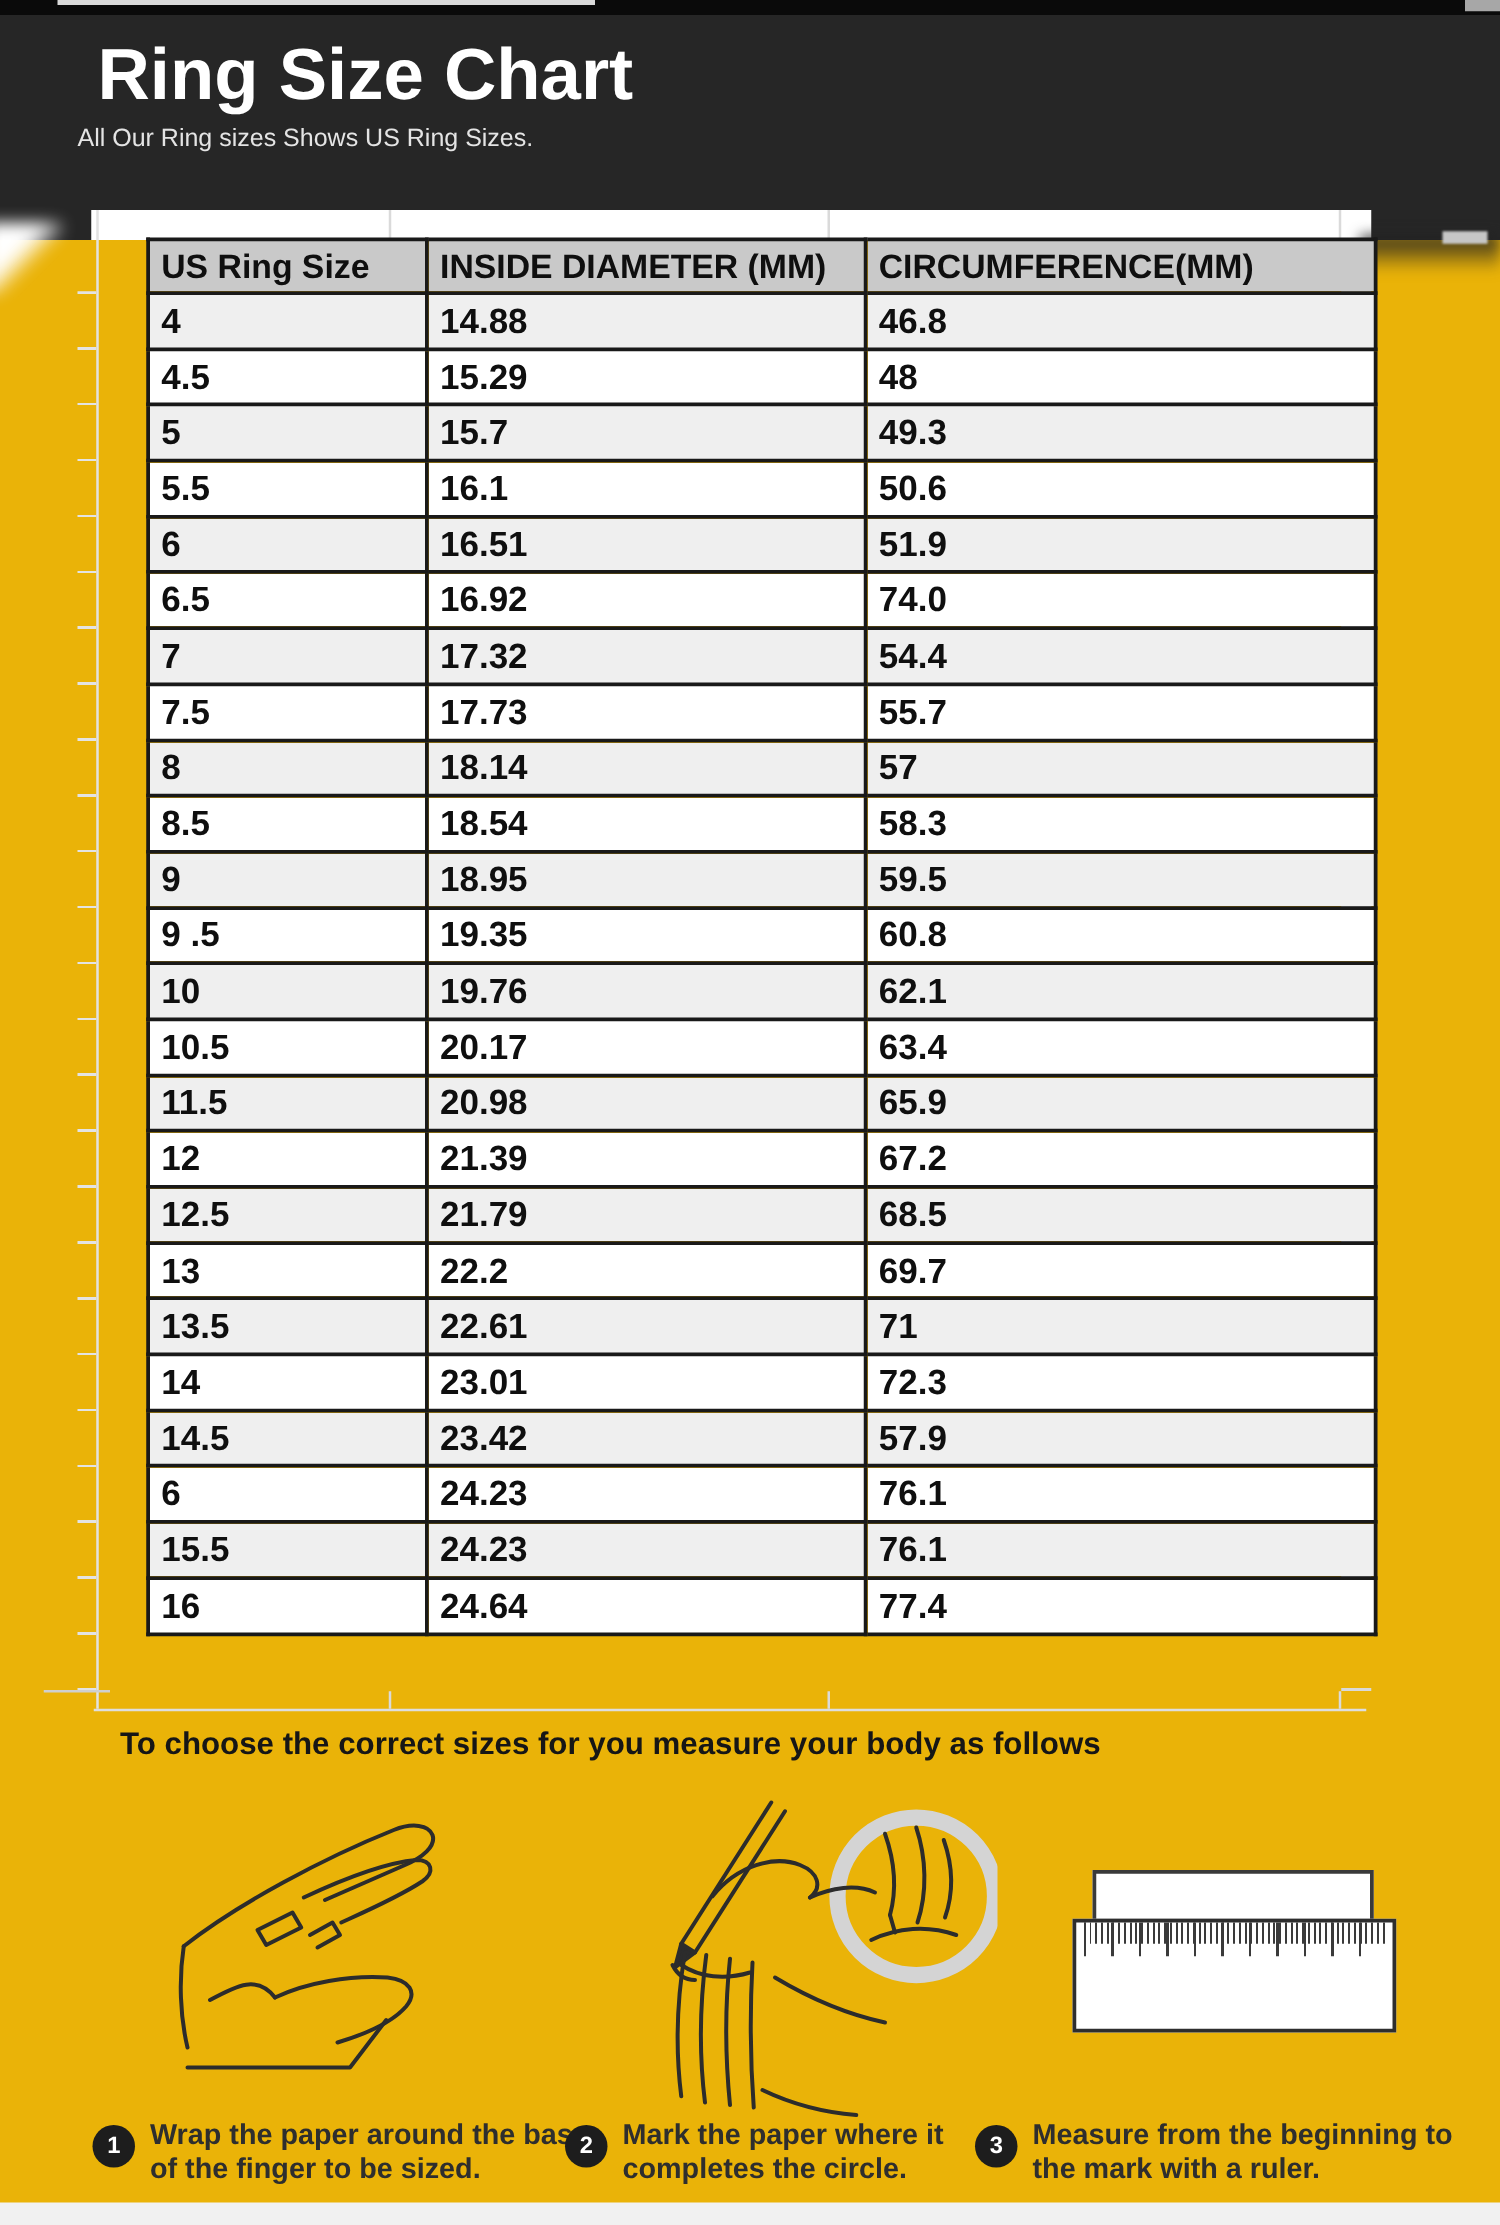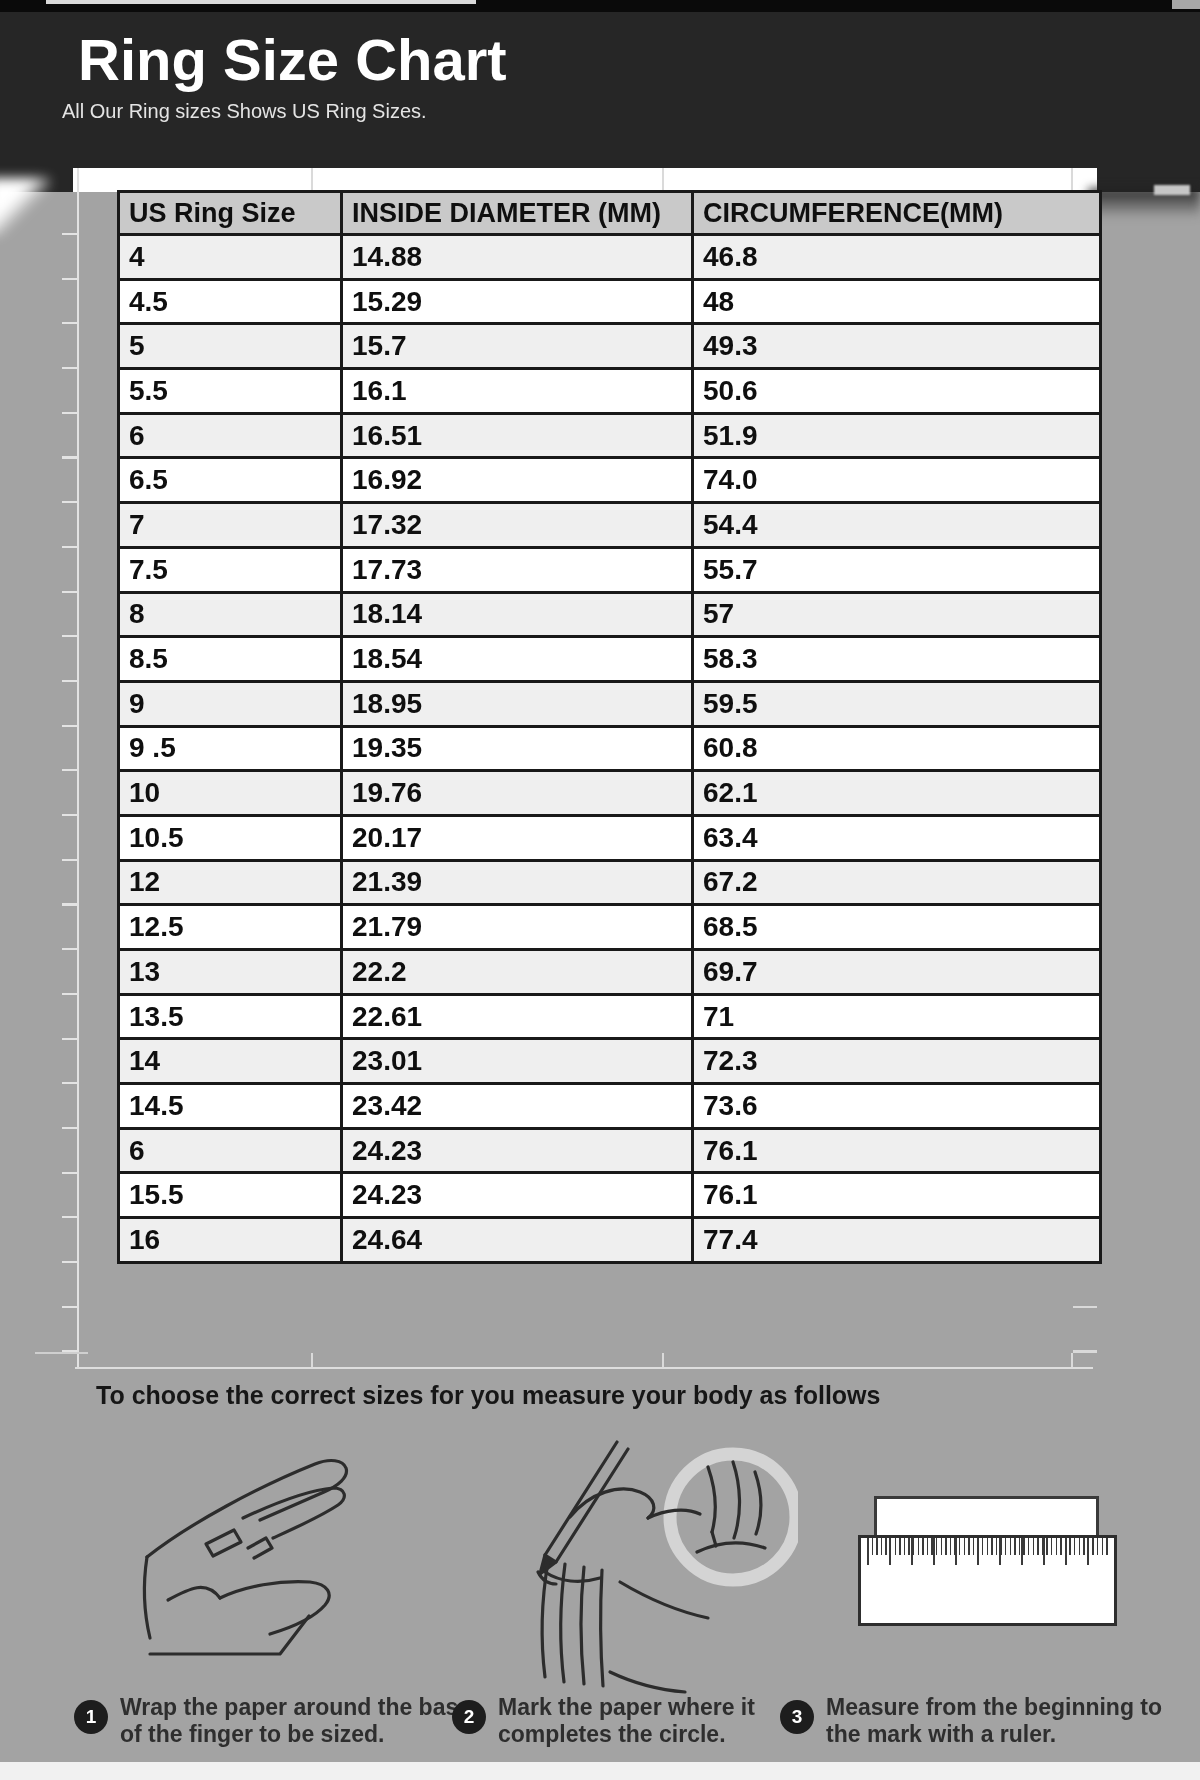--- a/index.html
+++ b/index.html
@@ -1,17 +1,17 @@
 <!DOCTYPE html>
 <html><head>
 <meta charset="utf-8">
 <style>
   html,body{margin:0;padding:0;background:#ffffff;}
   .canvas{position:relative;width:1200px;height:1780px;overflow:hidden;
-          background:#a3a3a3;font-family:"Liberation Sans",sans-serif;}
+          background:#eab308;font-family:"Liberation Sans",sans-serif;}
 
   
   .hdr{position:absolute;left:0;top:0;width:1200px;height:192px;background:#262626;}
   .hdr-topbar{position:absolute;left:0;top:0;width:1200px;height:12px;background:#0a0a0a;}
   .hdr-title{position:absolute;left:78px;top:26px;font-size:58px;font-weight:700;
              color:#ffffff;letter-spacing:0px;white-space:nowrap;}
   .hdr-sub{position:absolute;left:62px;top:100px;font-size:20px;font-weight:500;
            color:#e4e4e4;white-space:nowrap;}
   .sliver-a{position:absolute;left:46px;top:0;width:430px;height:4px;background:rgba(255,255,255,.85);}
   .sliver-b{position:absolute;left:1172px;top:0;width:28px;height:9px;background:#dcdcdc;opacity:.75;}
@@ -196,20 +196,25 @@
           <td>62.1</td>
         </tr>
 
         <tr>
           <td>10.5</td>
           <td>20.17</td>
           <td>63.4</td>
         </tr>
 
 
+        <tr>
+          <td>11.5</td>
+          <td>20.98</td>
+          <td>65.9</td>
+        </tr>
 
         <tr>
           <td>12</td>
           <td>21.39</td>
           <td>67.2</td>
         </tr>
 
         <tr>
           <td>12.5</td>
           <td>21.79</td>
@@ -230,21 +235,21 @@
 
         <tr>
           <td>14</td>
           <td>23.01</td>
           <td>72.3</td>
         </tr>
 
         <tr>
           <td>14.5</td>
           <td>23.42</td>
-          <td>73.6</td>
+          <td>57.9</td>
         </tr>
 
         <tr>
           <td>6</td>
           <td>24.23</td>
           <td>76.1</td>
         </tr>
 
         <tr>
           <td>15.5</td>

